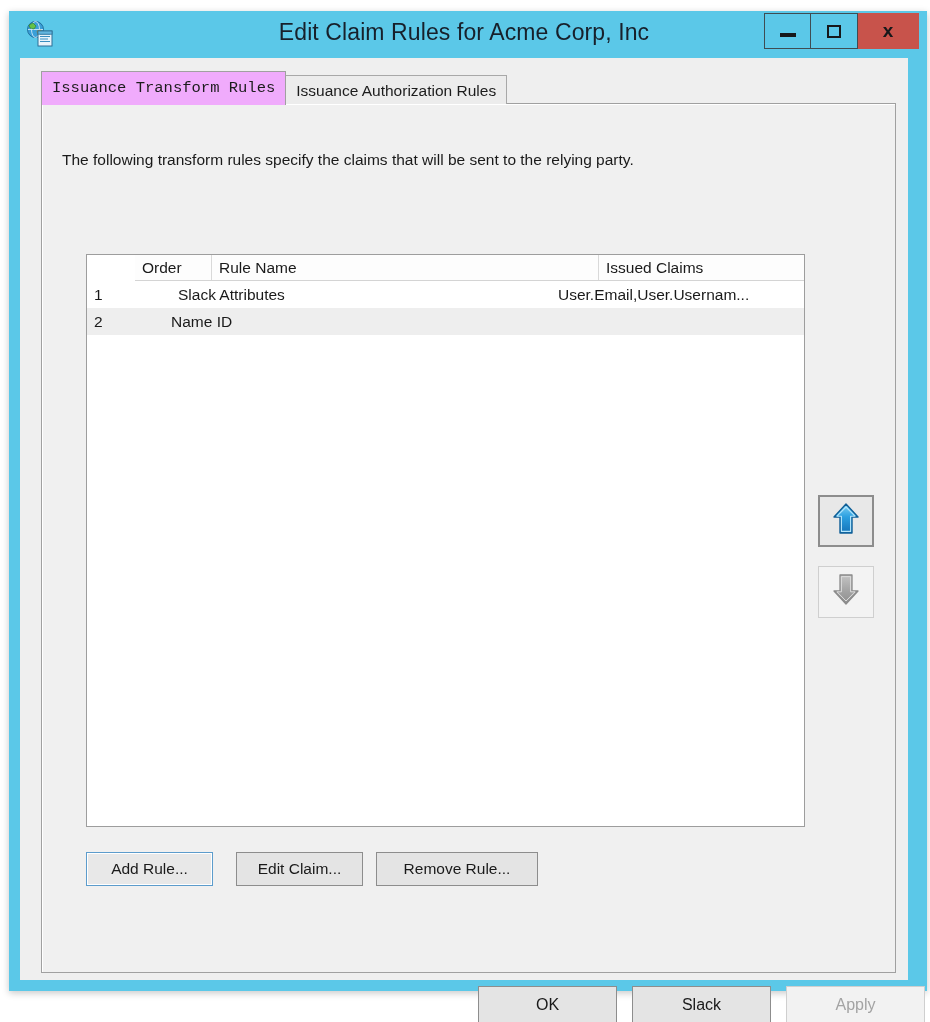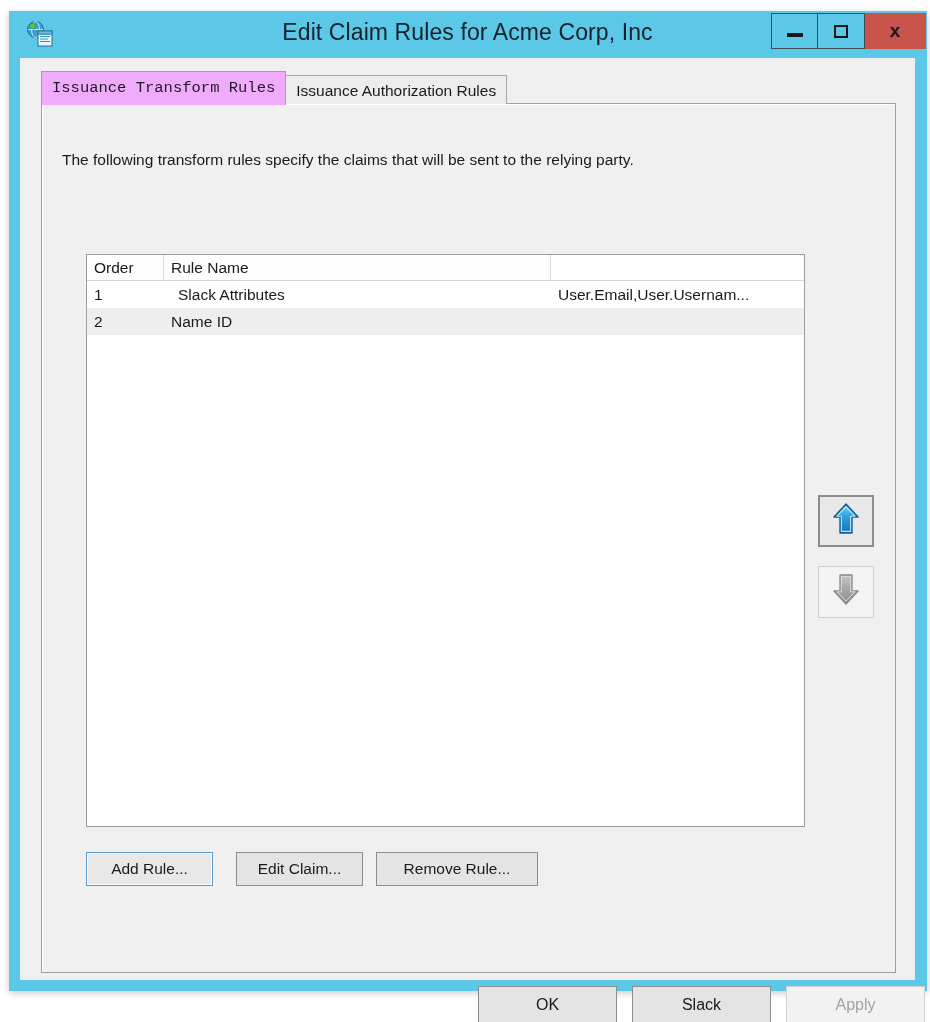--- a/index.html
+++ b/index.html
@@ -24,21 +24,21 @@
 
   
   #window {
     position: absolute;
     left: 9px;
     top: 11px;
     width: 918px;
     height: 980px;
     background: #5bc8e8;
     box-sizing: border-box;
-    padding: 0 12px 11px 11px;
+    padding: 0 19px 11px 11px;
     box-shadow: 0 2px 7px rgba(0,0,0,0.22);
   }
 
   
   #titlebar {
     position: relative;
     height: 47px;
     background: #5bc8e8;
     display: flex;
     align-items: center;
@@ -181,20 +181,21 @@
     border: 1px solid #9d9d9d;
     box-sizing: border-box;
     overflow: hidden;
   }
   #lv-header {
     display: flex;
     height: 26px;
     background: #ffffff;
     border-bottom: 1px solid #d4d4d4;
     box-sizing: border-box;
+    margin-left: 48px;
   }
   .lv-col {
     font-size: 15.5px;
     color: #1a1a1a;
     line-height: 25px;
     padding-left: 7px;
     box-sizing: border-box;
     border-right: 1px solid #d9d9d9;
     background: #fdfdfd;
     font-family: "Liberation Sans", sans-serif;
@@ -337,20 +338,21 @@
 
       <div id="tabpage"></div>
 
       <div id="intro-text">The following transform rules specify the claims that will be sent to the relying party.</div>
 
       <div id="listview">
 
         <div id="lv-header">
           <div class="lv-col c-order">Order</div>
           <div class="lv-col c-name">Rule Name</div>
+          <div class="lv-col c-claims">Issued Claims</div>
         </div>
 
         <div class="lv-row">
           <div class="lv-cell c-order">1</div>
           <div class="lv-cell c-name">Slack Attributes</div>
           <div class="lv-cell c-claims">User.Email,User.Usernam...</div>
         </div>
 
         <div class="lv-row selected">
           <div class="lv-cell c-order">2</div>

